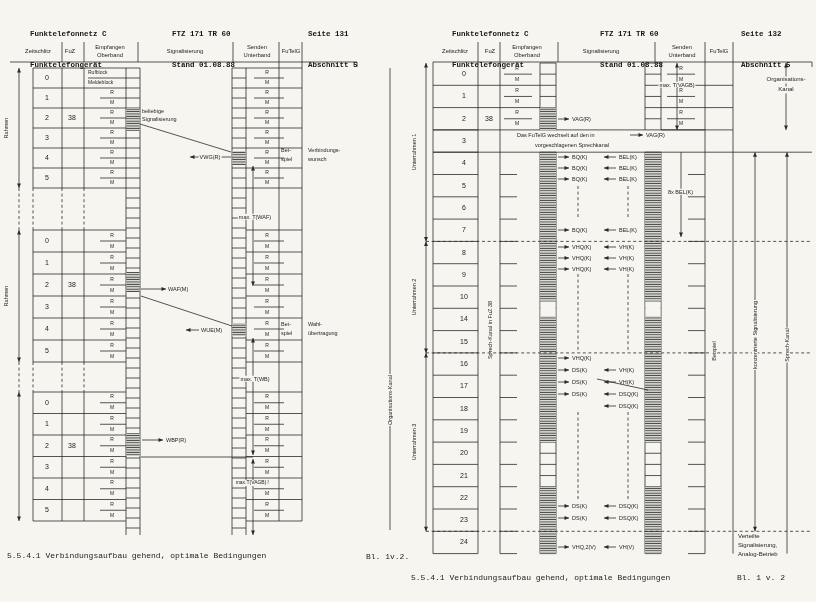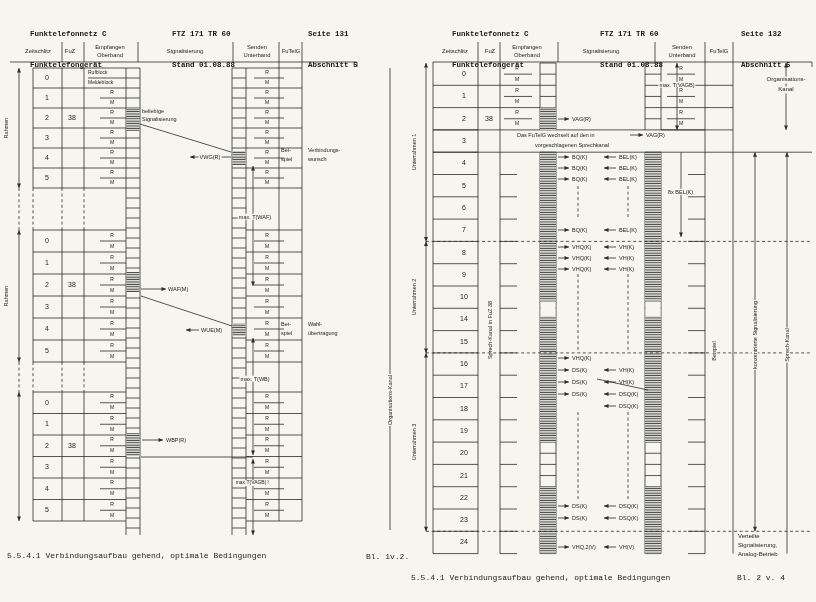--- a/index.html
+++ b/index.html
@@ -567,21 +567,21 @@
       <div>Stand 01.08.88</div>
     </div>
     <div class="tl hdr" style="left:741px;top:9px">
       <div>Seite 132</div>
       <div>Abschnitt 5</div>
     </div>
 
     <div class="t cap" style="left:7px;top:556px">5.5.4.1 Verbindungsaufbau gehend, optimale Bedingungen</div>
     <div class="t cap" style="left:366px;top:557px">Bl. 1v.2.</div>
     <div class="t cap" style="left:411px;top:578px">5.5.4.1 Verbindungsaufbau gehend, optimale Bedingungen</div>
-    <div class="t cap" style="left:737px;top:578px">Bl. 2 v. 4</div>
+    <div class="t cap" style="left:737px;top:578px">Bl. 1 v. 2</div>
   <div class="t" style="left: 38px; top: 51px; font-size: 5.8px; transform: translate(-50%, -50%);">Zeitschlitz</div>
       <div class="t" style="left: 70px; top: 51px; font-size: 5.8px; transform: translate(-50%, -50%);">FuZ</div>
       <div class="t" style="left: 110px; top: 47px; font-size: 5.8px; transform: translate(-50%, -50%);">Empfangen</div>
       <div class="t" style="left: 110px; top: 55px; font-size: 5.8px; transform: translate(-50%, -50%);">Oberband</div>
       <div class="t" style="left: 185px; top: 51px; font-size: 5.8px; transform: translate(-50%, -50%);">Signalisierung</div>
       <div class="t" style="left: 257px; top: 47px; font-size: 5.8px; transform: translate(-50%, -50%);">Senden</div>
       <div class="t" style="left: 257px; top: 55px; font-size: 5.8px; transform: translate(-50%, -50%);">Unterband</div>
       <div class="t" style="left: 291px; top: 51px; font-size: 5.8px; transform: translate(-50%, -50%);">FuTelG</div>
       <div class="t" style="left: 47px; top: 78px; font-size: 7px; transform: translate(-50%, -50%);">0</div>
       <div class="t" style="left: 267px; top: 73px; font-size: 5px; transform: translate(-50%, -50%);">R</div>

